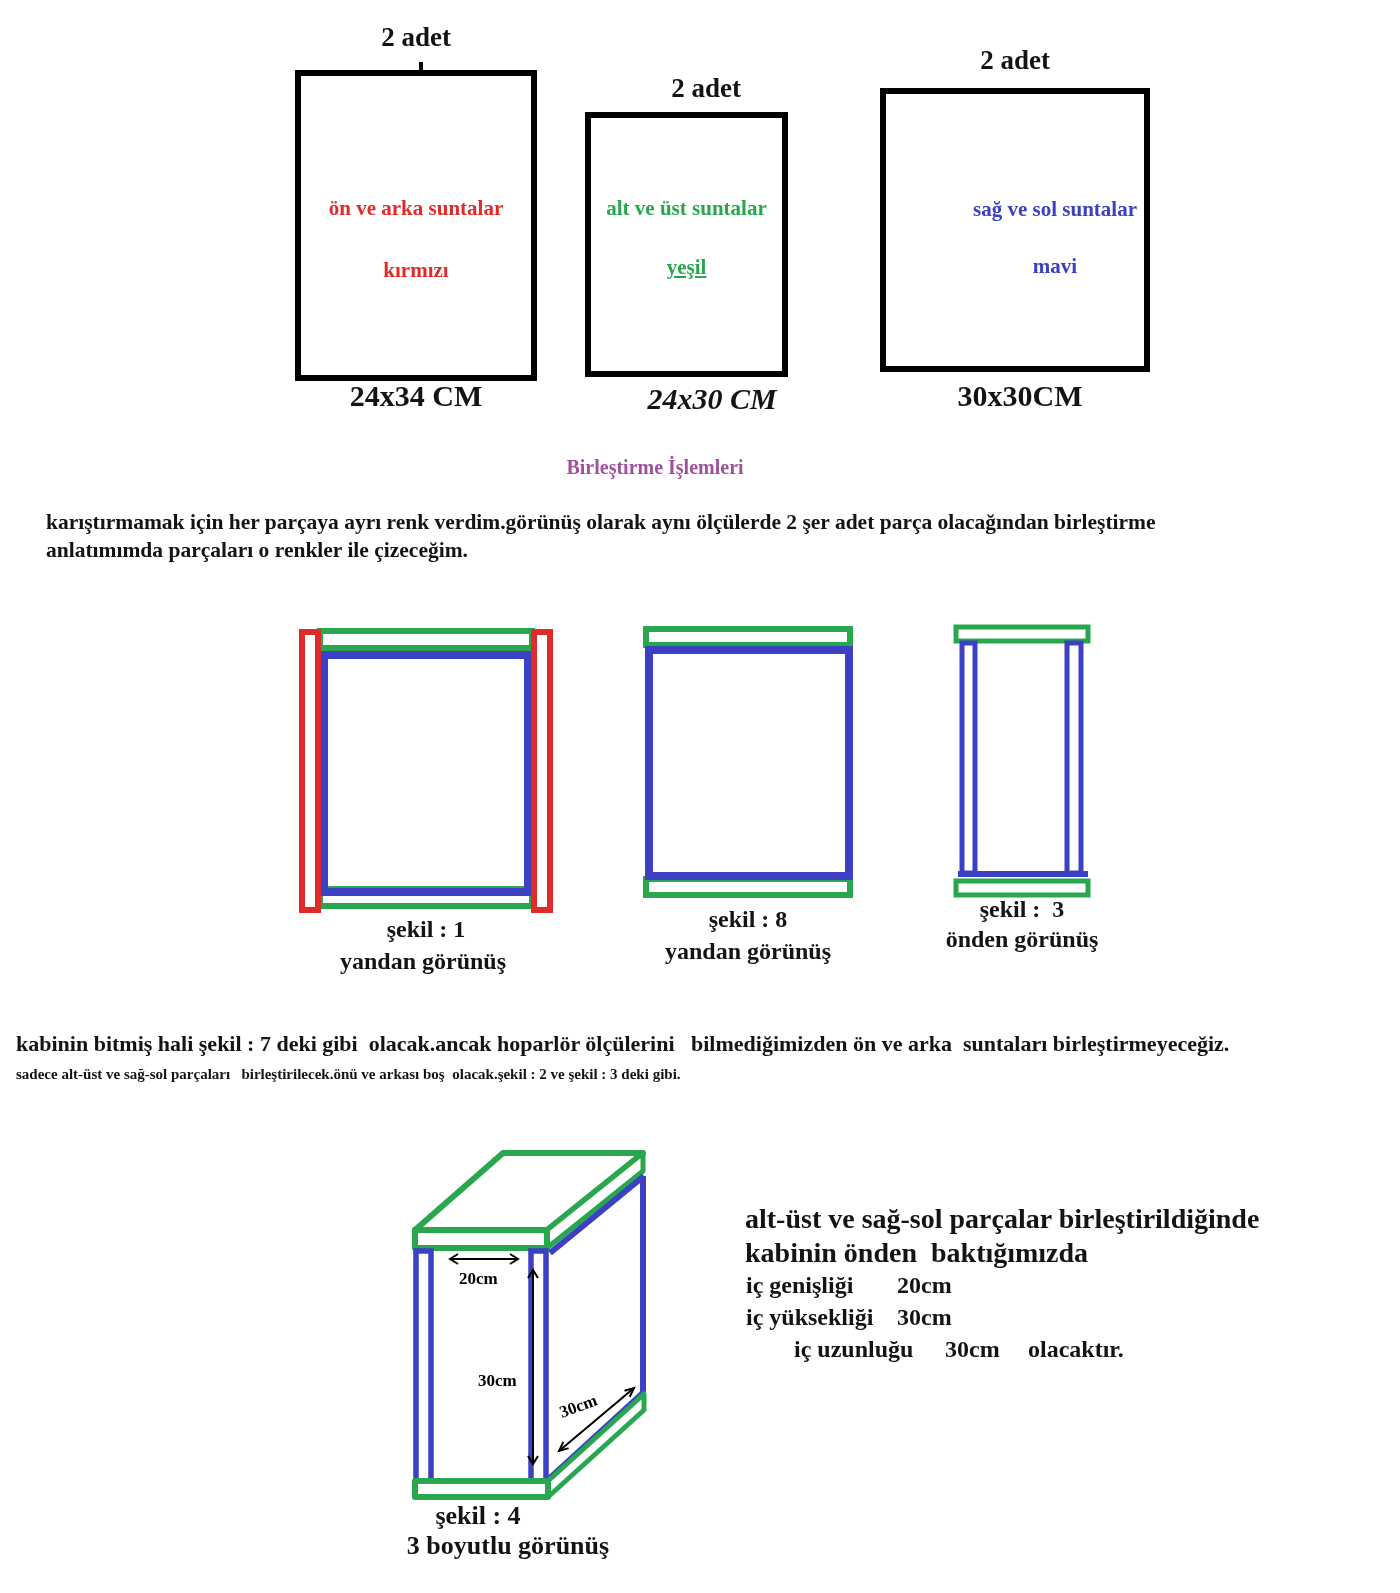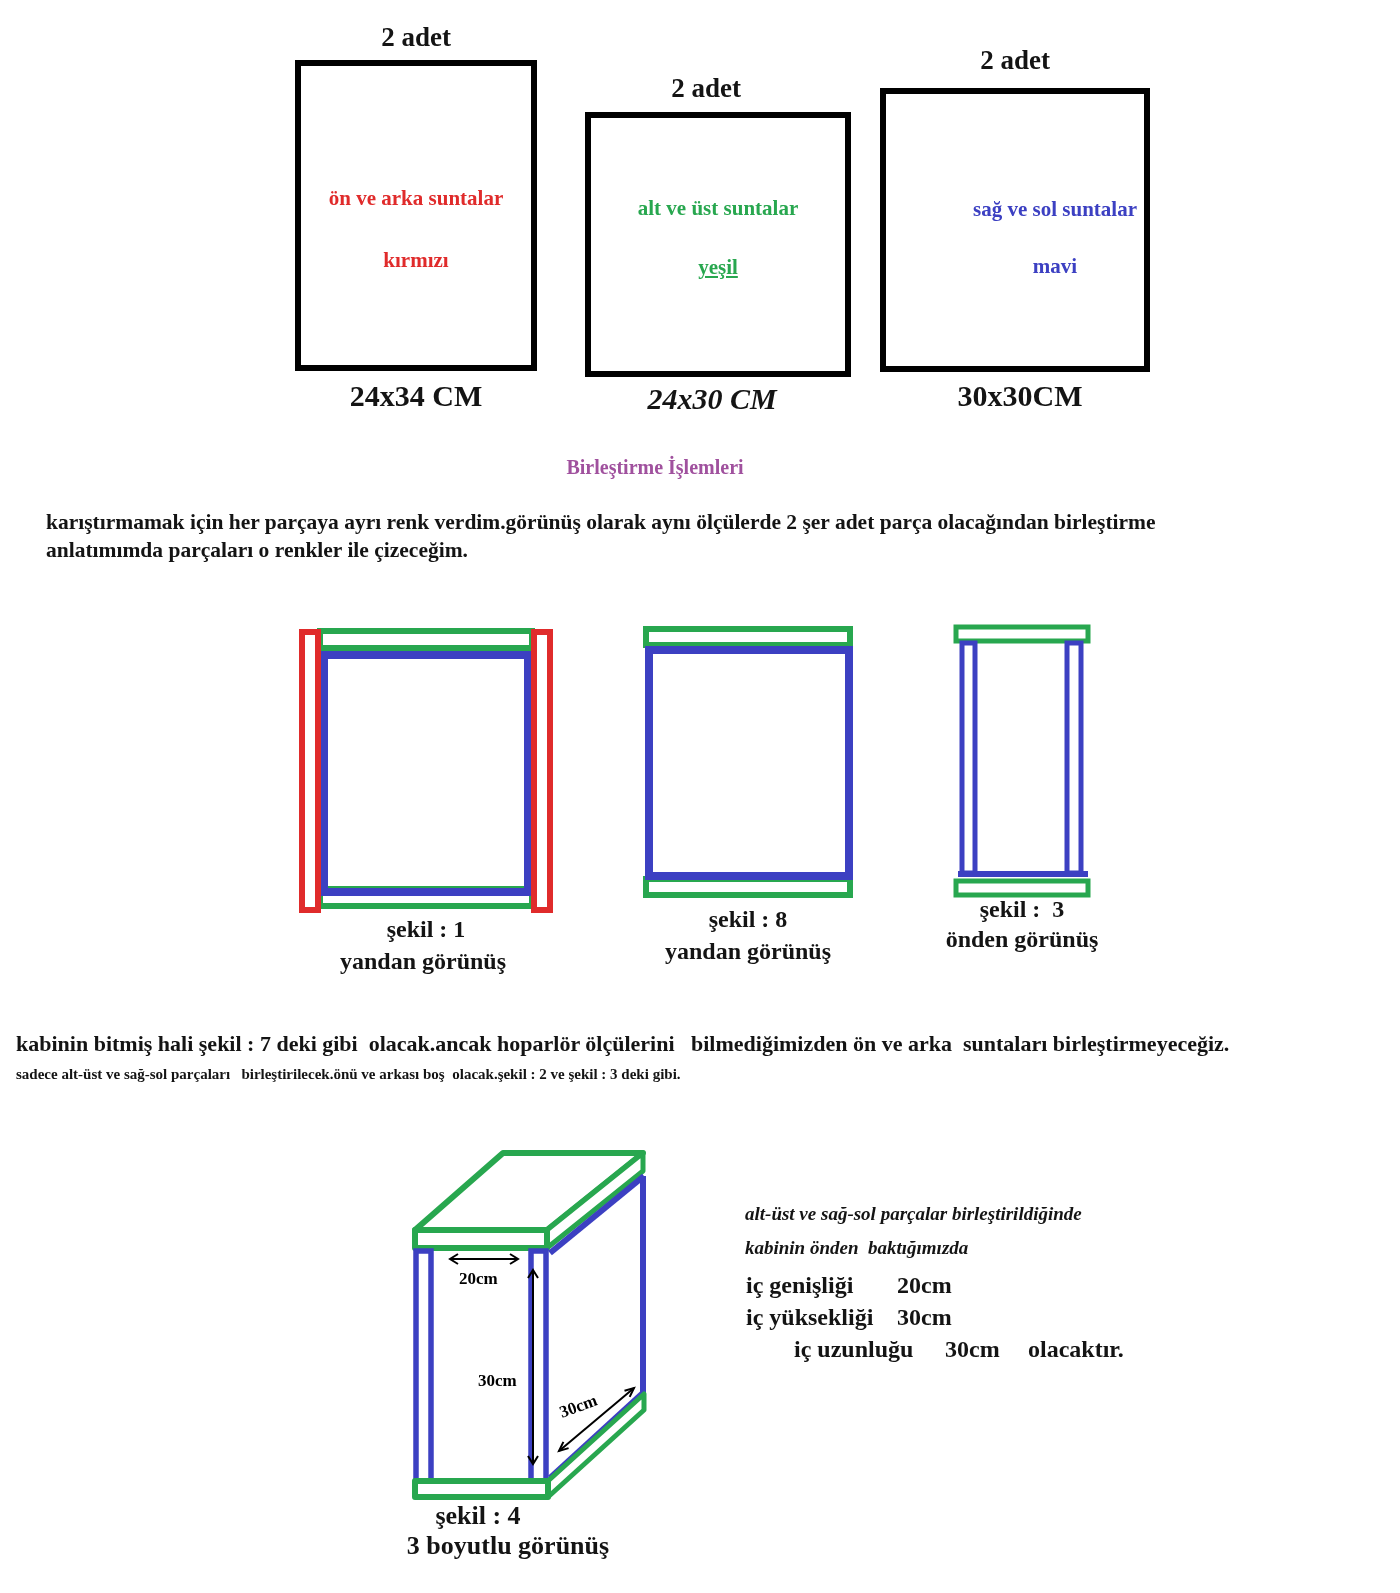--- a/index.html
+++ b/index.html
@@ -34,39 +34,39 @@
   
   .sg{stroke:var(--green);fill:#fff;}
   .sb{stroke:var(--blue);fill:#fff;}
   .sbn{stroke:var(--blue);fill:none;}
   .sr{stroke:var(--red);fill:#fff;}
   .fb{fill:var(--blue);}
   .arw{stroke:#000;fill:none;stroke-width:2;}
   .dim{font-family:"Liberation Serif",serif;font-weight:bold;font-size:17px;fill:#000;}
 
   
-  .spec-h{position:absolute;font-size:19px;font-style:italic;}
+  .spec-h{position:absolute;font-size:28px;}
   .spec-row{position:absolute;font-size:24px;}
   .spec-label{display:inline-block;width:151px;}
   .spec-value{display:inline-block;width:83px;}
 </style>
 </head>
 <body>
 
 <div class="part-count ctr abs" style="left:416px;top:22px;">2 adet</div>
 <div class="tick" style="left:419px;top:62px;"></div>
-<div class="part-rect" style="left:295px;top:60px;width:242px;height:311px;">
+<div class="part-rect" style="left:295px;top:70px;width:242px;height:311px;">
   <div class="part-line txt-red" style="top:40%;">ön ve arka suntalar</div>
   <div class="part-line txt-red" style="top:61%;">kırmızı</div>
 </div>
 <div class="part-size ctr abs" style="left:416px;top:379px;">24x34 CM</div>
 
 <div class="part-count ctr abs" style="left:706px;top:73px;">2 adet</div>
 <div class="tick" style="left:709px;top:112px;"></div>
-<div class="part-rect" style="left:585px;top:112px;width:266px;height:265px;">
+<div class="part-rect" style="left:585px;top:112px;width:203px;height:265px;">
   <div class="part-line txt-green" style="top:31%;">alt ve üst suntalar</div>
   <div class="part-line txt-green" style="top:54%;text-decoration:underline;">yeşil</div>
 </div>
 <div class="part-size ctr abs" style="left:712px;top:382px;font-style:italic;">24x30 CM</div>
 
 <div class="part-count ctr abs" style="left:1015px;top:45px;">2 adet</div>
 <div class="part-rect" style="left:880px;top:88px;width:270px;height:284px;">
   <div class="part-line txt-blue" style="top:38%;">sağ ve sol suntalar</div>
   <div class="part-line txt-blue" style="top:59%;">mavi</div>
 </div>

